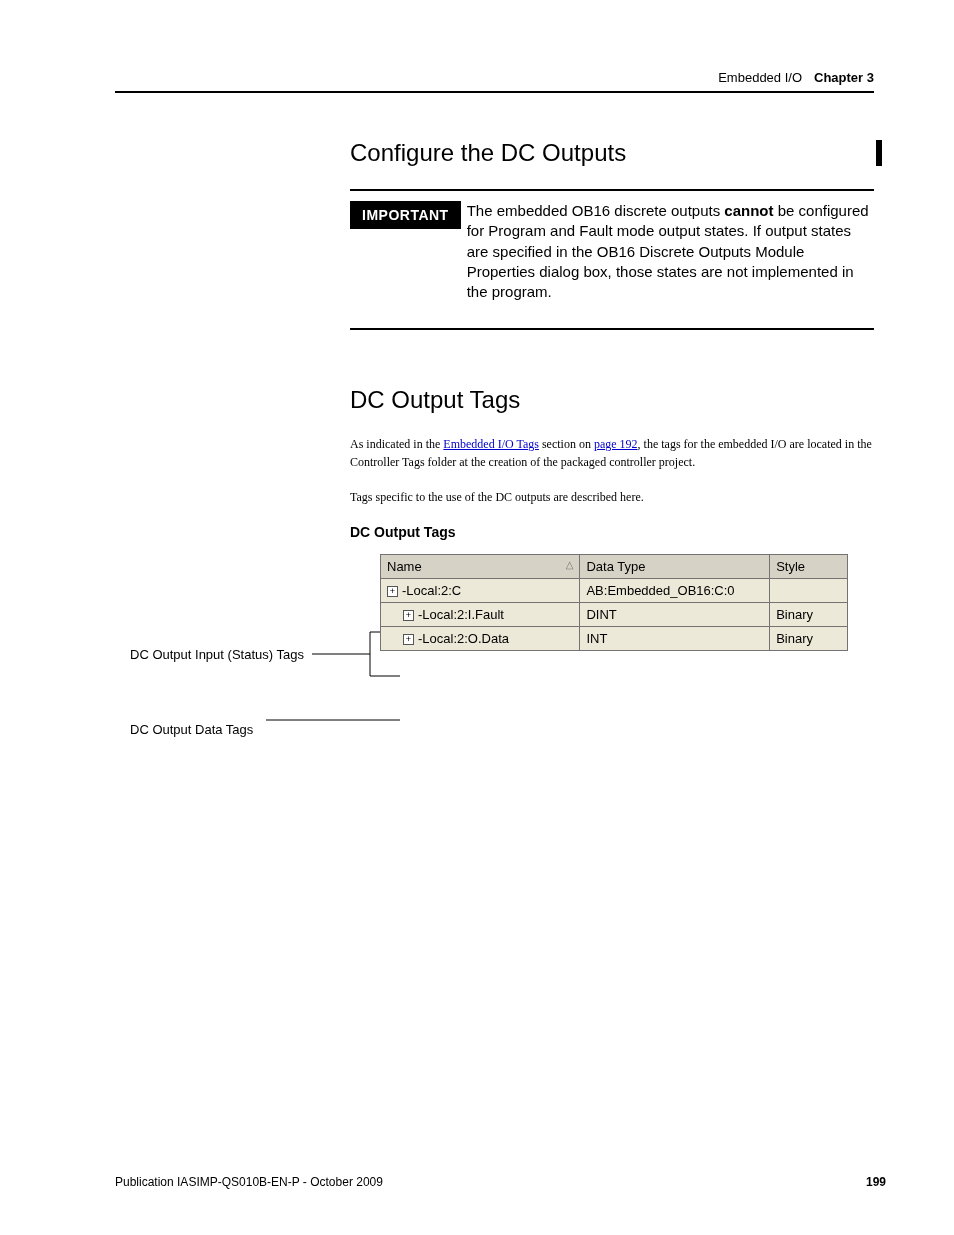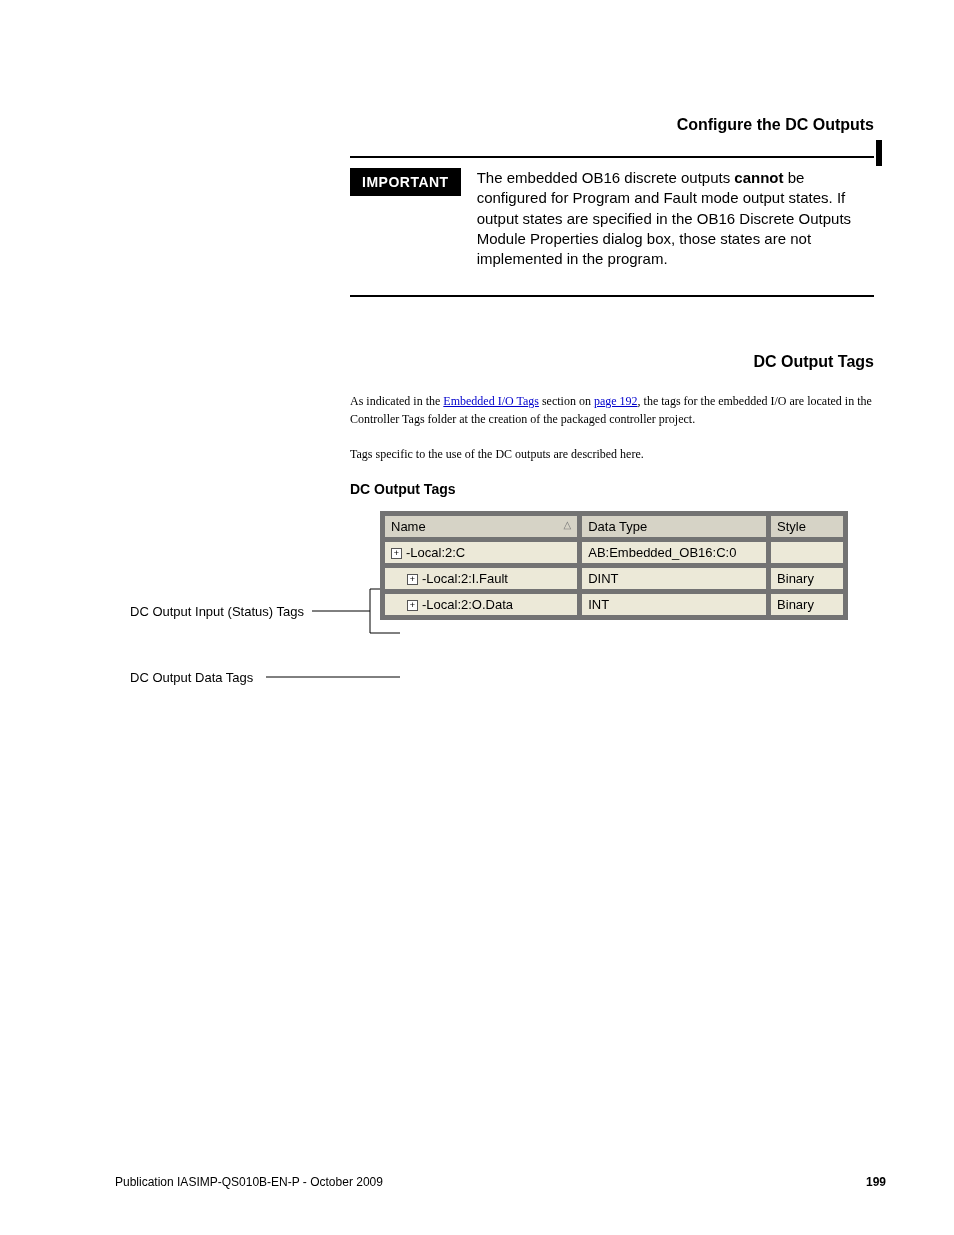--- a/index.html
+++ b/index.html
@@ -33,32 +33,31 @@
     width: 6px;
     height: 26px;
     background: #000;
   }
   .section {
     margin-left: 270px;
     margin-top: 46px;
   }
   h2.section-title {
     font-family: Arial, Helvetica, sans-serif;
-    font-weight: bold;
-    font-size: 16px;
+    font-weight: normal;
+    font-size: 24px;
     margin-bottom: 22px;
-    text-align: right;
   }
   .section-rule {
     border-top: 2px solid #000;
     margin-bottom: 10px;
   }
   .important-block {
     display: flex;
-    gap: 16px;
+    gap: 6px;
     margin-bottom: 14px;
     justify-content: space-between;
   }
   .important-label {
     background: #000;
     color: #fff;
     font-family: Arial, Helvetica, sans-serif;
     font-weight: bold;
     font-size: 14px;
     padding: 6px 12px;
@@ -95,21 +94,21 @@
   .tag-table {
     position: absolute;
     left: 300px;
     top: 0;
     border-collapse: collapse;
     font-family: Tahoma, Arial, sans-serif;
     font-size: 13px;
     width: 468px;
   }
   .tag-table th, .tag-table td {
-    border: 5px solid #737373;
+    border: 1px solid #737373;
     padding: 3px 6px 3px 6px;
     text-align: left;
     background: #ece9d8;
     height: 24px;
     vertical-align: middle;
   }
   .tag-table th {
     background: #d6d3c6;
     font-weight: normal;
   }
@@ -135,21 +134,21 @@
     color: #777;
     float: right;
   }
   .callout {
     position: absolute;
     font-family: Arial, Helvetica, sans-serif;
     font-size: 13px;
     white-space: nowrap;
   }
   .callout-1 { left: 50px; top: 93px; }
-  .callout-2 { left: 50px; top: 159px; }
+  .callout-2 { left: 50px; top: 168px; }
   svg.leaders {
     position: absolute;
     left: 0; top: 0;
     pointer-events: none;
   }
   .footer {
     position: absolute;
     bottom: 46px;
     left: 115px;
     right: 68px;
@@ -157,20 +156,24 @@
     justify-content: space-between;
     font-family: Arial, Helvetica, sans-serif;
     font-size: 12px;
   }
   .footer .pnum { font-weight: bold; }
 </style>
 </head>
 <body>
 
 <div class="page">
+  <div class="header-bar">
+    <span class="ch-title">Embedded I/O</span>
+    <span class="ch-label">Chapter 3</span>
+  </div>
 
   <div class="change-bar"></div>
 
   <div class="section">
     <h2 class="section-title">Configure the DC Outputs</h2>
     <div class="section-rule"></div>
     <div class="important-block">
       <div class="important-label">IMPORTANT</div>
       <div class="important-text">
         <p>

